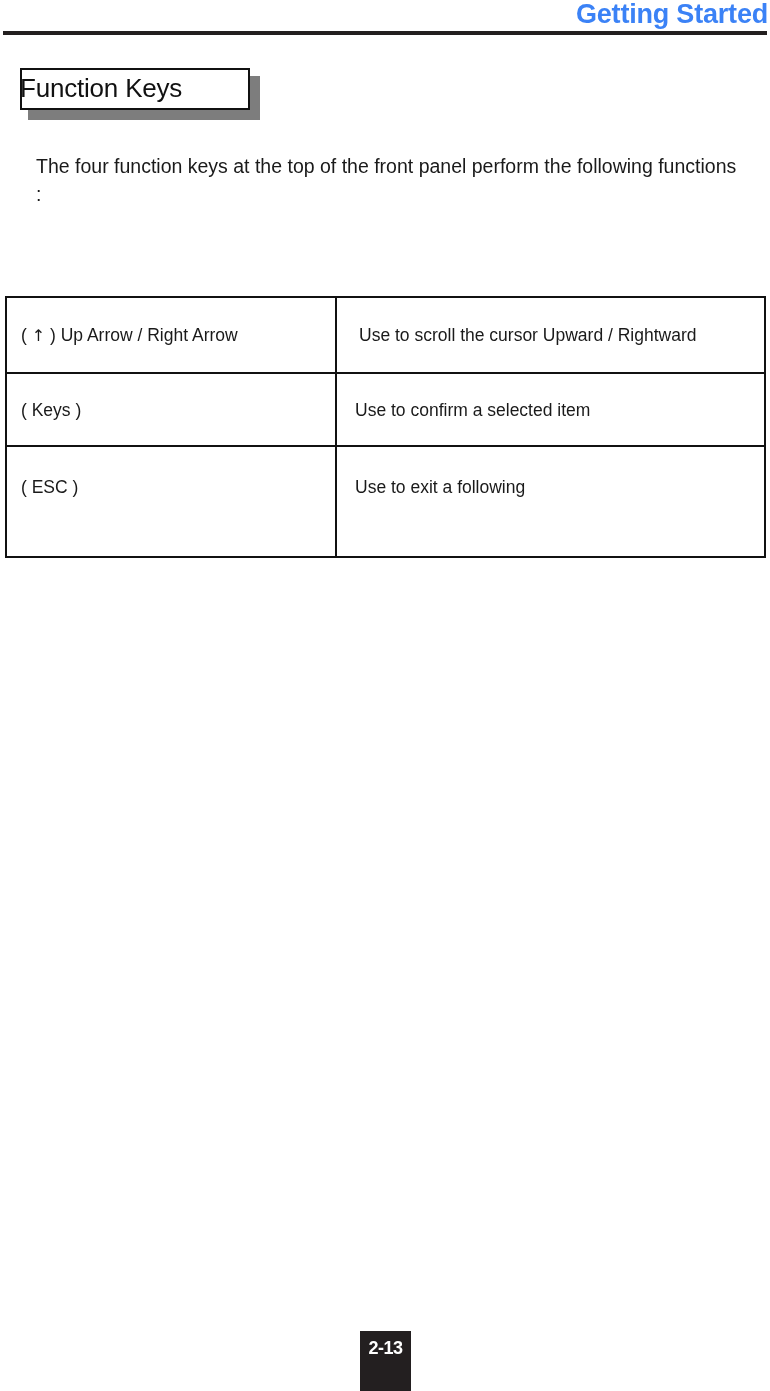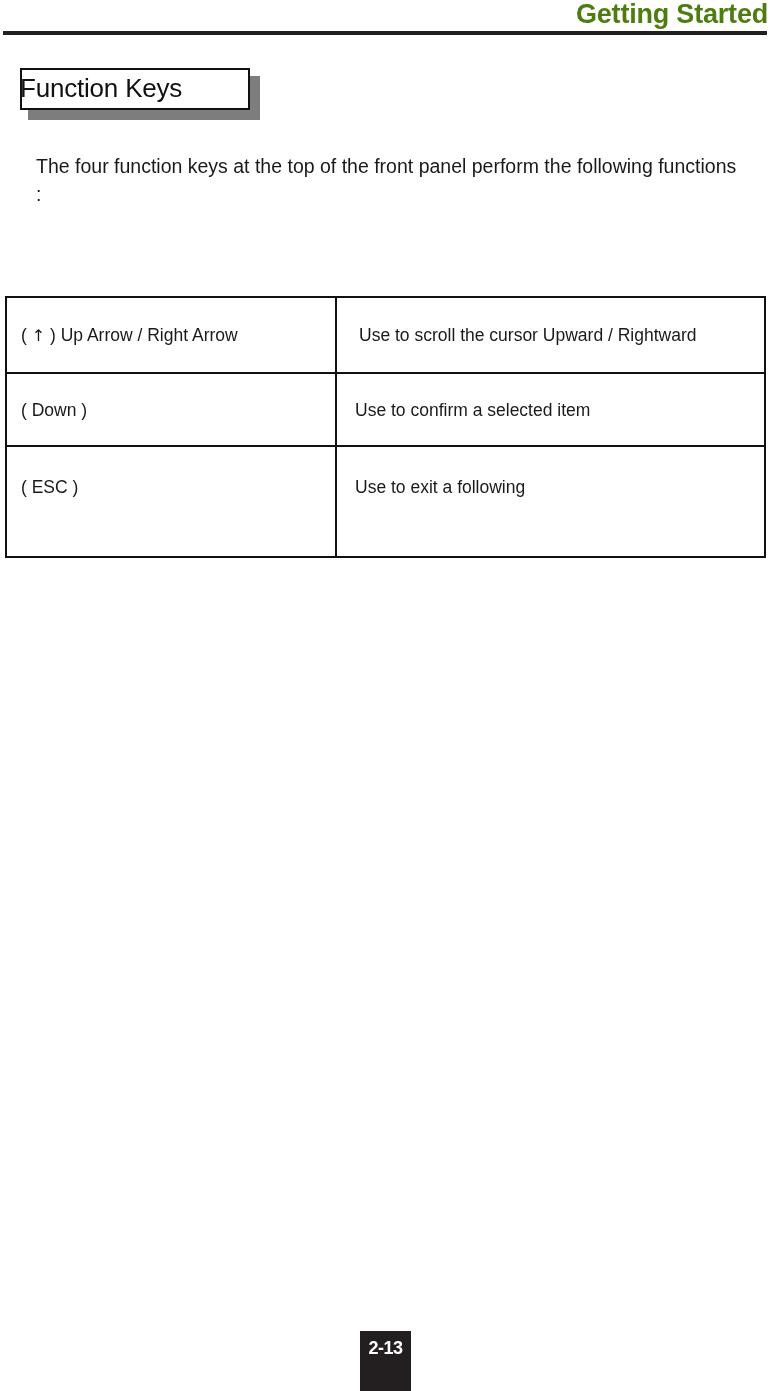--- a/index.html
+++ b/index.html
@@ -26,21 +26,21 @@
   }
   .header-title {
     position: absolute;
     right: 2px;
     top: -1px;
     font-size: 27px;
     font-weight: bold;
     letter-spacing: -0.2px;
     line-height: 30px;
     white-space: nowrap;
-    color: #4d7c0f;
+    color: #3b82f6;
   }
   .header-rule {
     position: absolute;
     left: 3px;
     top: 31px;
     width: 764px;
     height: 4px;
     background: #231f20;
   }
 
@@ -181,21 +181,21 @@
 
 <table class="key-table">
   <tbody>
     <tr class="row-1">
       <td class="col-key">
         <span>( </span><span class="arrow-glyph">↑</span><span> ) Up Arrow / Right Arrow</span>
       </td>
       <td class="col-desc">Use to scroll the cursor Upward / Rightward</td>
     </tr>
     <tr class="row-3">
-      <td class="col-key">( Down )</td>
+      <td class="col-key">( Keys )</td>
       <td class="col-desc">Use to confirm a selected item</td>
     </tr>
     <tr class="row-4">
       <td class="col-key">( ESC )</td>
       <td class="col-desc">Use to exit a following</td>
     </tr>
   </tbody>
 </table>
 
 <div class="folio">

